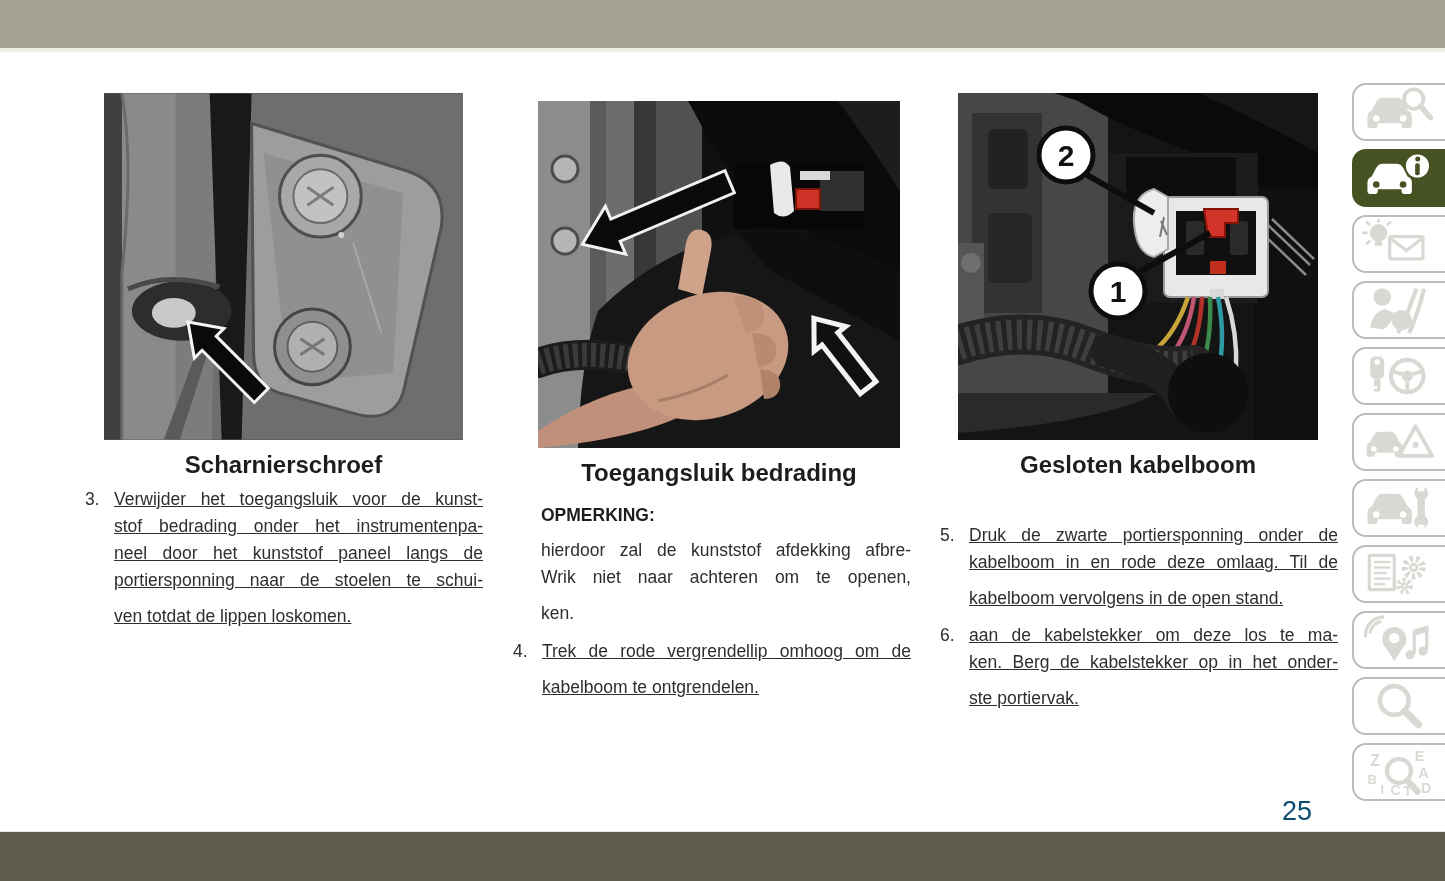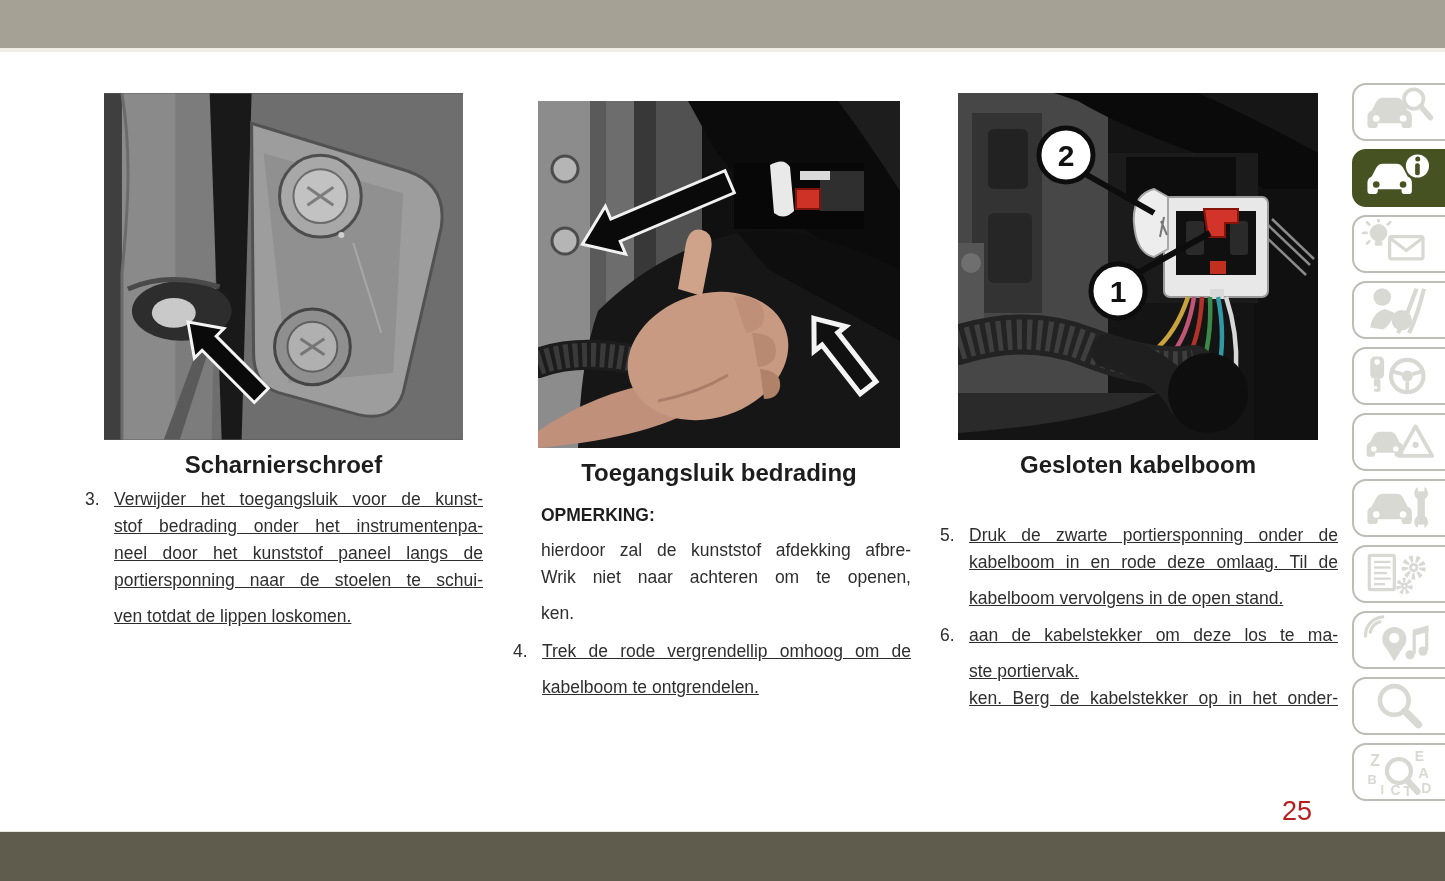--- a/index.html
+++ b/index.html
@@ -29,21 +29,21 @@
   .noteblock{margin-left:28px;}
   .notelabel{font-weight:bold;margin-bottom:8px;color:#1d1d1d;}
   #col2 .numitem{margin-top:11px;}
 
   .legend{margin-left:18px;width:360px;box-sizing:border-box;line-height:26px;
           border-bottom:2px solid #2a2a2a;padding-bottom:12px;}
   #col3 .numitem.first{margin-top:44px;}
   #col3 .numitem.second{margin-top:10px;}
 
   .pagenum{position:absolute;left:1240px;top:796px;width:72px;text-align:right;
-           font-size:27px;color:#b91c1c;}
+           font-size:27px;color:#0c4a6e;}
 
   .sidebar{position:absolute;left:1352px;top:0;width:93px;height:831px;}
   .tab{position:absolute;left:0;width:112px;height:58px;background:#ffffff;
        border:2px solid #bdbdb7;border-radius:14px;box-sizing:border-box;
        display:flex;align-items:center;}
   .tab.active{background:#475223;border-color:#475223;}
   .tab svg{margin-left:8px;}
   .ic{fill:#d9d9d4;}
   .ics{stroke:#d9d9d4;fill:none;}
   .cut{fill:#ffffff;}
@@ -221,22 +221,22 @@
       <div class="lines">
         <div class="jl">Druk de zwarte portiersponning onder de</div>
         <div class="jl">kabelboom in en rode deze omlaag. Til de</div>
         <div class="jl last">kabelboom vervolgens in de open stand.</div>
       </div>
     </div>
     <div class="numitem second">
       <span class="num">6.</span>
       <div class="lines">
         <div class="jl">aan de kabelstekker om deze los te ma-</div>
+        <div class="jl">ken. Berg de kabelstekker op in het onder-</div>
         <div class="jl last">ste portiervak.</div>
-        <div class="jl">ken. Berg de kabelstekker op in het onder-</div>
       </div>
     </div>
   </section>
 
   <div class="pagenum">25</div>
 
   <aside class="sidebar">
 
     <div class="tab" style="top:83px;">
       <svg width="72" height="50" viewBox="0 0 76 54">

